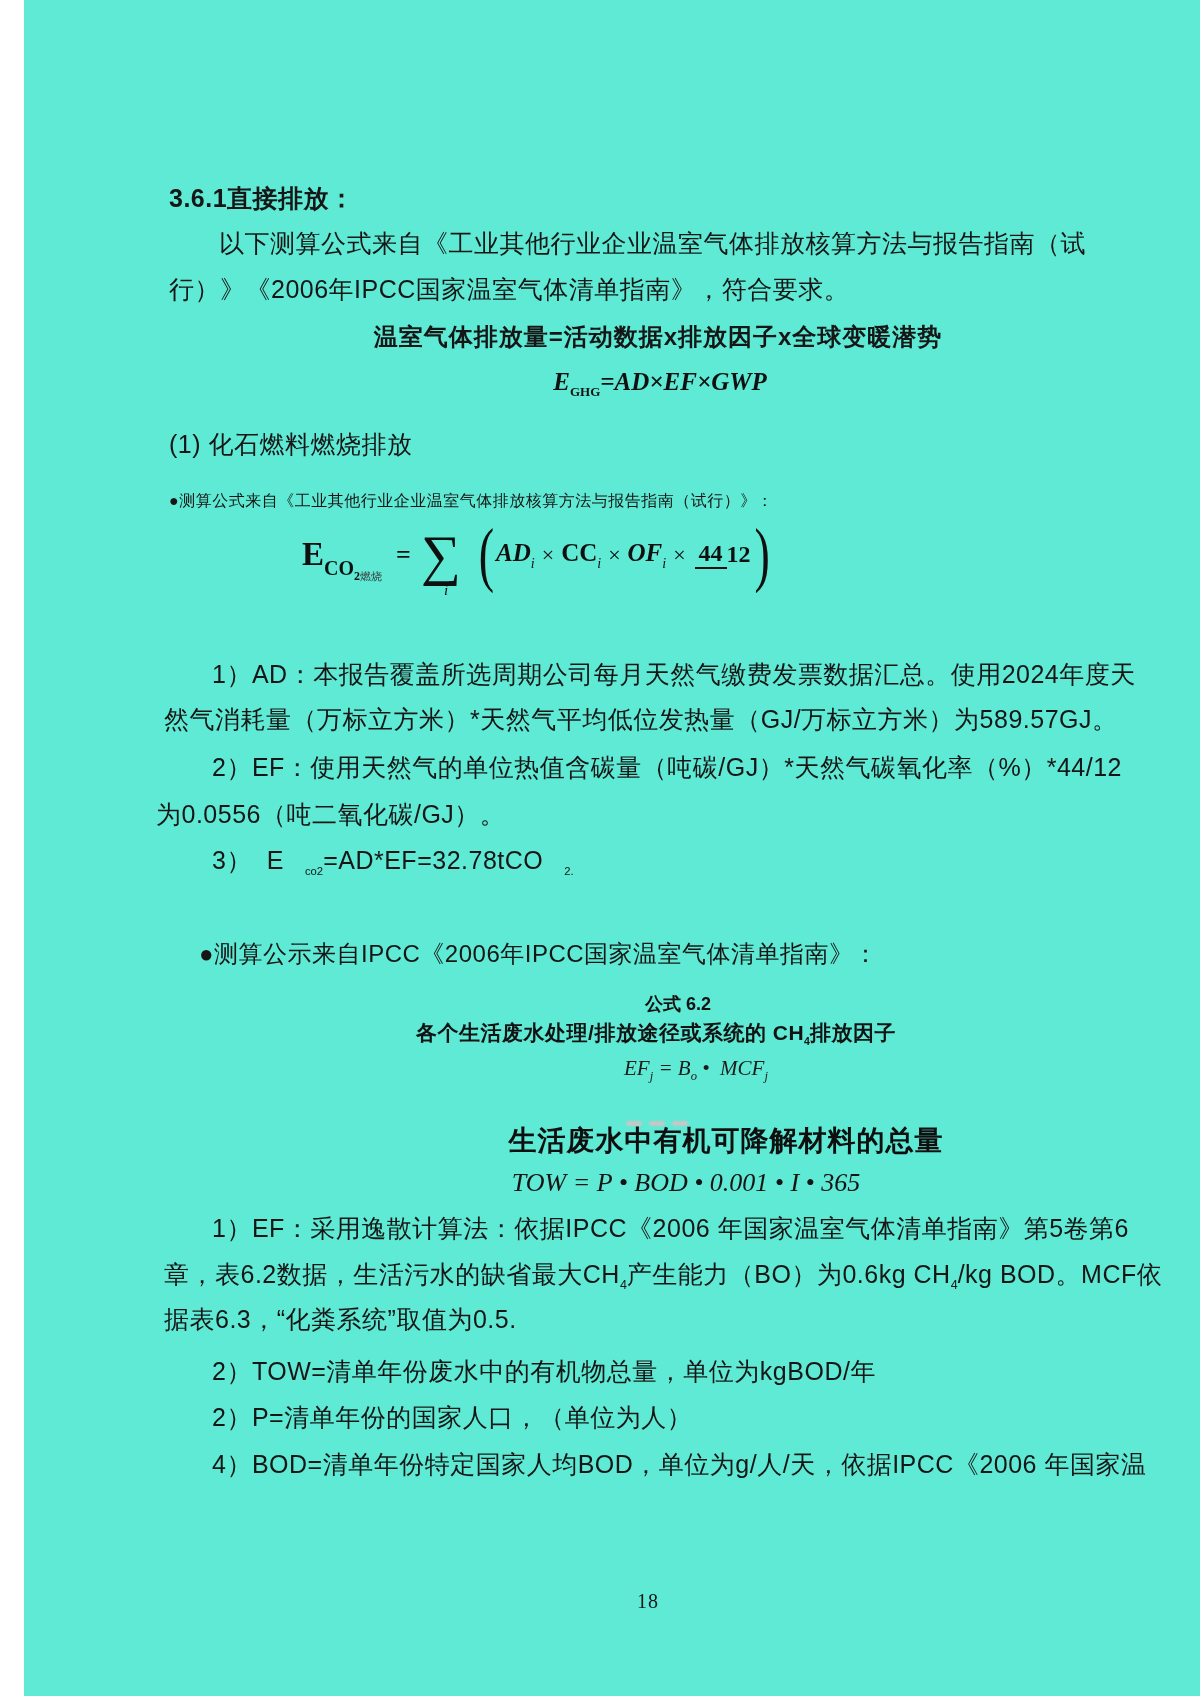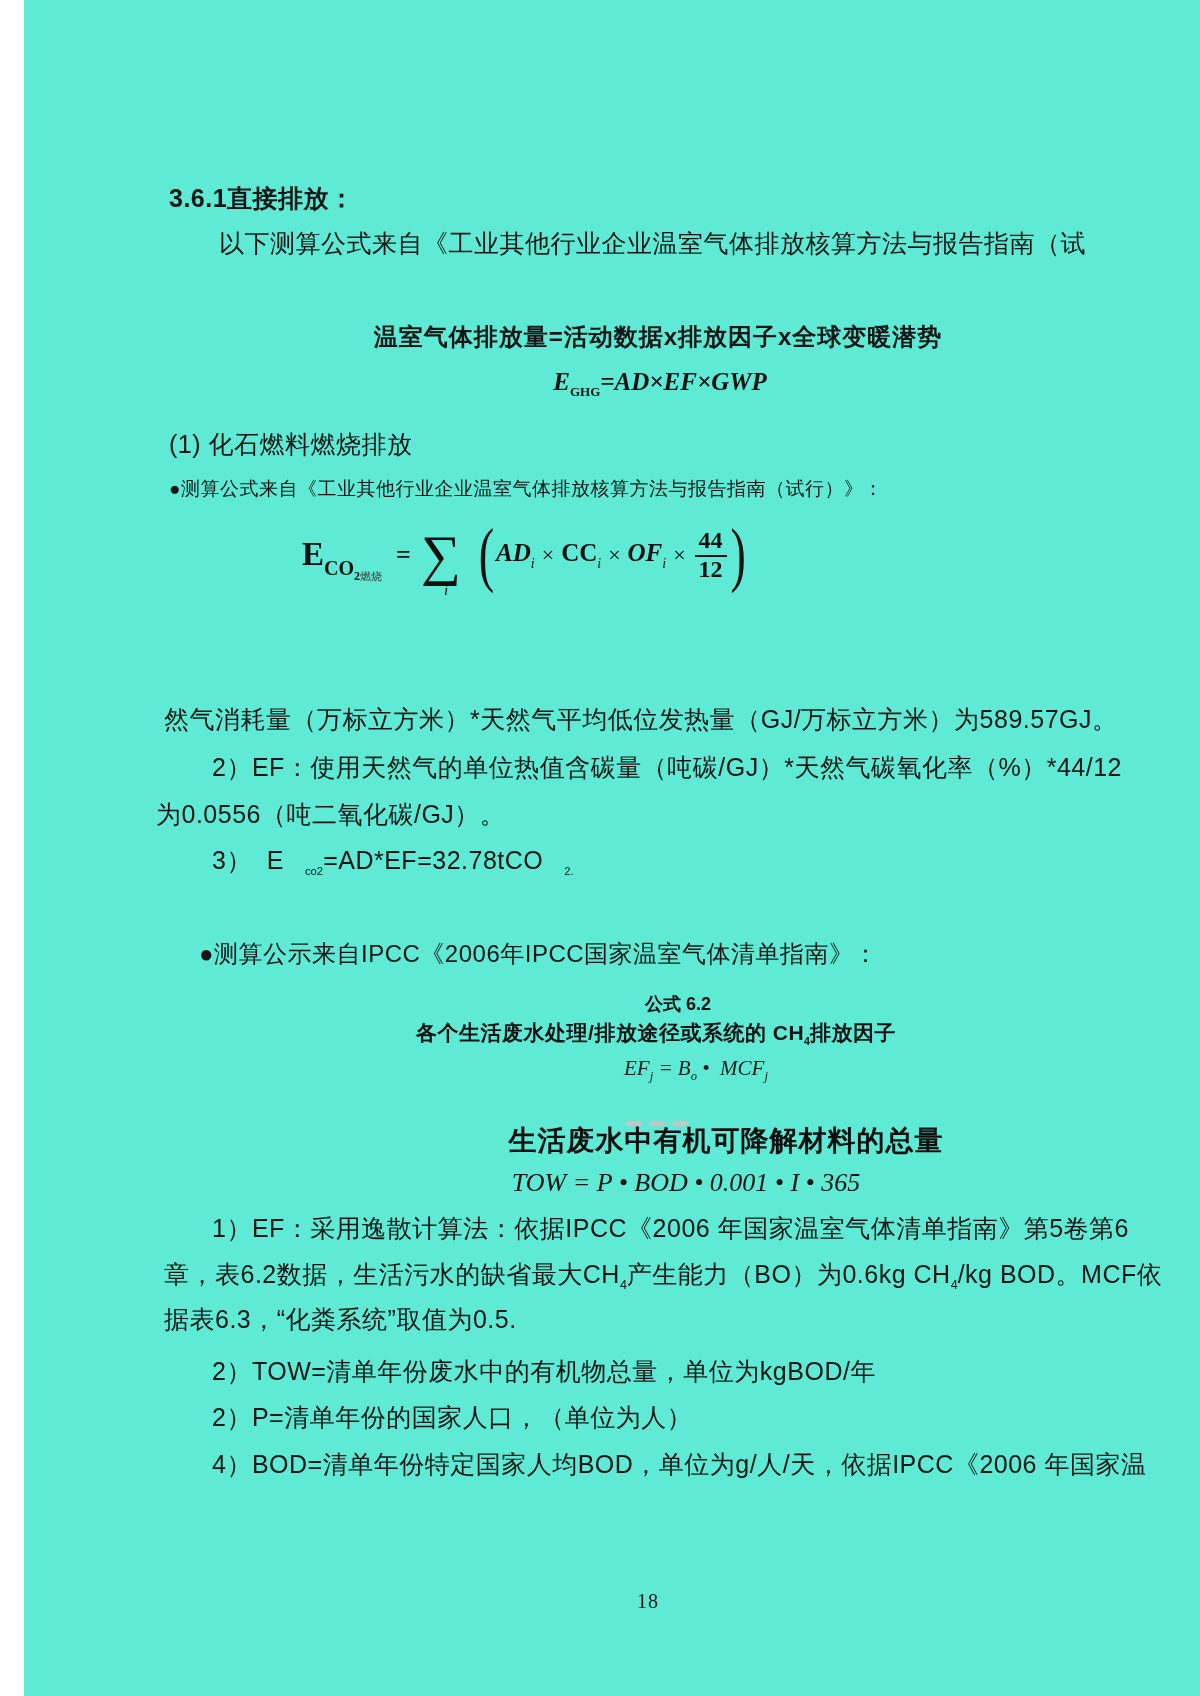--- a/index.html
+++ b/index.html
@@ -17,42 +17,42 @@
   .intro1 { left:195px; top:228px; }
   .intro2 { left:145px; top:274px; }
 
   
   .ghg-title { top:321px; font-size:24px; font-weight:bold; letter-spacing:1px; padding-left:34px; }
   .ghgf { top:368px; font-size:25px; font-weight:bold; font-style:italic;
           font-family:"Liberation Serif", serif; padding-left:36px; color:#111; filter:blur(0.25px); }
   .ghgf .ghg-sub { font-size:13px; font-style:normal; vertical-align:-6px; letter-spacing:0; }
 
   .sec1-h { left:145px; top:429px; }
-  .sec1-b { left:145px; top:477px; font-size:19px; }
+  .sec1-b { left:145px; top:491px; font-size:16px; }
 
   
   .co2f { position:absolute; left:278px; top:503px; height:104px; display:flex; align-items:center;
           font-family:"Liberation Serif", serif; color:#101010; filter:blur(0.3px); }
   .co2f-E { font-size:33px; font-weight:600; }
   .co2f-subs { display:inline-block; transform:translateY(10px); }
   .co2f-subCO { font-size:20px; font-weight:600; }
   .co2f-sub2 { font-size:12px; font-weight:600; vertical-align:-5px; }
   .co2f-subcn { font-size:11px; color:#3a3a3a; vertical-align:-5px; filter:blur(0.6px); }
   .co2f-eq { font-size:26px; font-weight:600; margin:0 10px 0 14px; }
   .co2f-sigma { position:relative; margin-right:8px; }
   .sigma-glyph { font-size:56px; line-height:1; font-weight:500; }
   .sigma-sub { position:absolute; left:58%; bottom:-16px; font-size:15px; font-style:italic; }
   .co2f-paren { font-size:46px; font-weight:300; transform:scaleY(1.55); line-height:1; }
   .lp { margin:0 2px 0 10px; } .rp { margin-left:4px; }
   .term { display:inline-block; }
   .tbase { font-size:25px; font-weight:600; }
   .it { font-style:italic; }
   .tsub { font-size:14px; font-style:italic; vertical-align:-7px; }
   .op { font-size:22px; margin:0 7px; }
-  .frac { display:inline-flex; flex-direction:column; align-items:center; line-height:1.05;
+  .frac { display:inline-flex; flex-direction:row; align-items:center; line-height:1.05;
           font-size:24px; font-weight:700; margin-left:2px; }
   .frac .num { border-bottom:2px solid #101010; padding:0 4px 1px; }
 
   
   .ad1 { left:188px; top:659px; }
   .ad2 { left:140px; top:704px; }
   .ef1 { left:188px; top:752px; }
   .ef2 { left:132px; top:799px; }
   .item3 { left:188px; top:845px; }
   .item3 sub { font-size:0.45em;padding-left:21px; }
@@ -84,20 +84,21 @@
   .pagenum { top:1590px; font-size:20px; font-family:"Liberation Serif", serif; letter-spacing:1px;padding-left:24px; }
 </style>
 </head>
 <body>
 
 <div class="page">
 
   <div class="line b h361">3.6.1直接排放：</div>
 
   <div class="line intro1">以下测算公式来自《工业其他行业企业温室气体排放核算方法与报告指南（试</div>
+  <div class="line intro2">行）》《2006年IPCC国家温室气体清单指南》，符合要求。</div>
 
   <div class="center-line ghg-title">温室气体排放量=活动数据x排放因子x全球变暖潜势</div>
 
   <div class="center-line ghgf"><span>E</span><span class="ghg-sub">GHG</span><span>=AD×EF×GWP</span></div>
 
   <div class="line sec1-h">(1) 化石燃料燃烧排放</div>
   <div class="line sec1-b">●测算公式来自《工业其他行业企业温室气体排放核算方法与报告指南（试行）》：</div>
 
   <div class="co2f">
     <span><span class="co2f-E">E</span><span class="co2f-subs"><span class="co2f-subCO">CO</span><span class="co2f-sub2">2</span><span class="co2f-subcn">燃烧</span></span></span>
@@ -110,20 +111,21 @@
     <span class="op">×</span>
     <span class="term"><span class="tbase it">OF</span><span class="tsub">i</span></span>
     <span class="op">×</span>
     <span class="frac">
         <span class="num">44</span>
         <span class="den">12</span>
       </span>
     <span class="co2f-paren rp">)</span>
   </div>
 
+  <div class="line ad1">1）AD：本报告覆盖所选周期公司每月天然气缴费发票数据汇总。使用2024年度天</div>
   <div class="line ad2">然气消耗量（万标立方米）*天然气平均低位发热量（GJ/万标立方米）为589.57GJ。</div>
   <div class="line ef1">2）EF：使用天然气的单位热值含碳量（吨碳/GJ）*天然气碳氧化率（%）*44/12</div>
   <div class="line ef2">为0.0556（吨二氧化碳/GJ）。</div>
   <div class="line item3">3）  E<sub>co2</sub>=AD*EF=32.78tCO<sub>2.</sub></div>
 
   <div class="line sec2-b">●测算公示来自IPCC《2006年IPCC国家温室气体清单指南》：</div>
 
   <div class="center-line f62">公式 6.2</div>
   <div class="center-line ch4t">各个生活废水处理/排放途径或系统的 CH<sub>4</sub>排放因子</div>
   <div class="center-line efjf">EF<sub>j</sub> = B<sub>o</sub> •  MCF<sub>j</sub></div>

